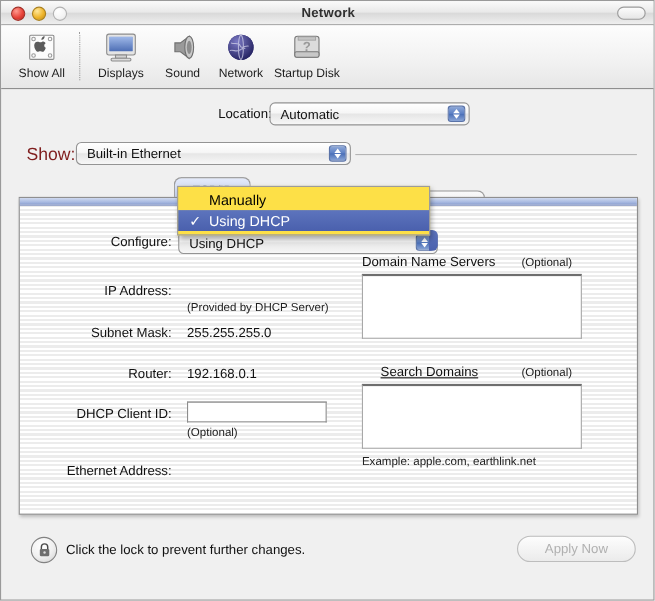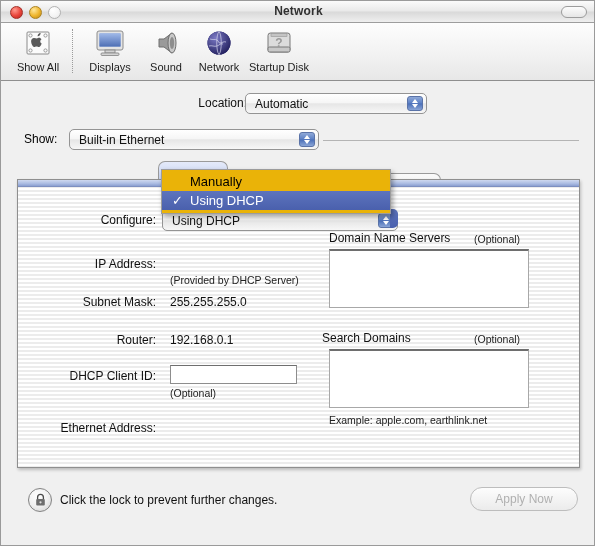--- a/index.html
+++ b/index.html
@@ -126,21 +126,21 @@
     position: absolute; left: 244px; top: 0px;
     width: 182px; height: 21px; padding-left: 32px;
   }
 
   
   #show-row {
     position: absolute; left: 0; top: 48px; width: 595px; height: 22px;
   }
   #show-label {
     position: absolute; left: 23px; top: 3px;
-    font-size: 12px; color: #000000;
+    font-size: 16px; color: #7f1d1d;
   }
   #show-popup {
     position: absolute; left: 68px; top: 0px;
     width: 250px; height: 21px;
   }
   #show-rule {
     position: absolute; left: 322px; top: 11px;
     width: 256px; height: 1px;
     background: #b4b4b4;
   }
@@ -277,21 +277,21 @@
   #configure-popup {
     position: absolute; left: 160px; top: 108px;
     width: 236px; height: 21px;
   }
 
   
   #menu {
     position: absolute;
     left: 160px; top: 168px;
     width: 230px;
-    background: #eab308;
+    background: #fde047;
     border: 1px solid #9c9c9c;
     box-shadow: 2px 3px 5px rgba(0,0,0,.35);
     box-sizing: border-box;
     padding: 2px 0 3px 0;
     z-index: 40;
   }
   .menu-item {
     position: relative;
     height: 19px;
     line-height: 19px;
@@ -509,21 +509,21 @@
       <div class="field" style="left:152px; top:185px; width:127px; height:19px;"></div>
       <div class="form-hint" style="left:152px; top:207px;">(Optional)</div>
 
       <div class="form-label" style="left:10px; top:241px; width:128px;">Ethernet Address:</div>
       <div class="form-value" style="left:152px; top:241px;"></div>
 
       <div class="section-title" style="left:311px; top:51px;">Domain Name Servers</div>
       <div class="section-opt" style="left:456px; top:53px;">(Optional)</div>
       <div class="box" style="left:311px; top:69px; width:200px; height:59px;"></div>
 
-      <div class="section-title" style="left:304px; top:151px;">Search Domains</div>
+      <div class="section-title" style="left:328px; top:151px;text-decoration:underline;">Search Domains</div>
       <div class="section-opt" style="left:456px; top:153px;">(Optional)</div>
       <div class="box" style="left:311px; top:169px; width:200px; height:59px;"></div>
       <div class="form-hint" style="left:311px; top:234px;">Example: apple.com, earthlink.net</div>
     </div>
 
     <div id="bottombar">
       <div id="lock-icon">
         <svg width="13" height="14" viewBox="0 0 13 14">
           <path d="M3.6 6V4.3a2.9 2.9 0 0 1 5.8 0V6" fill="none" stroke="#4a4a4a" stroke-width="1.3"></path>
           <rect x="2.2" y="6" width="8.6" height="6.6" rx="1" fill="#6e6e6e"></rect>

